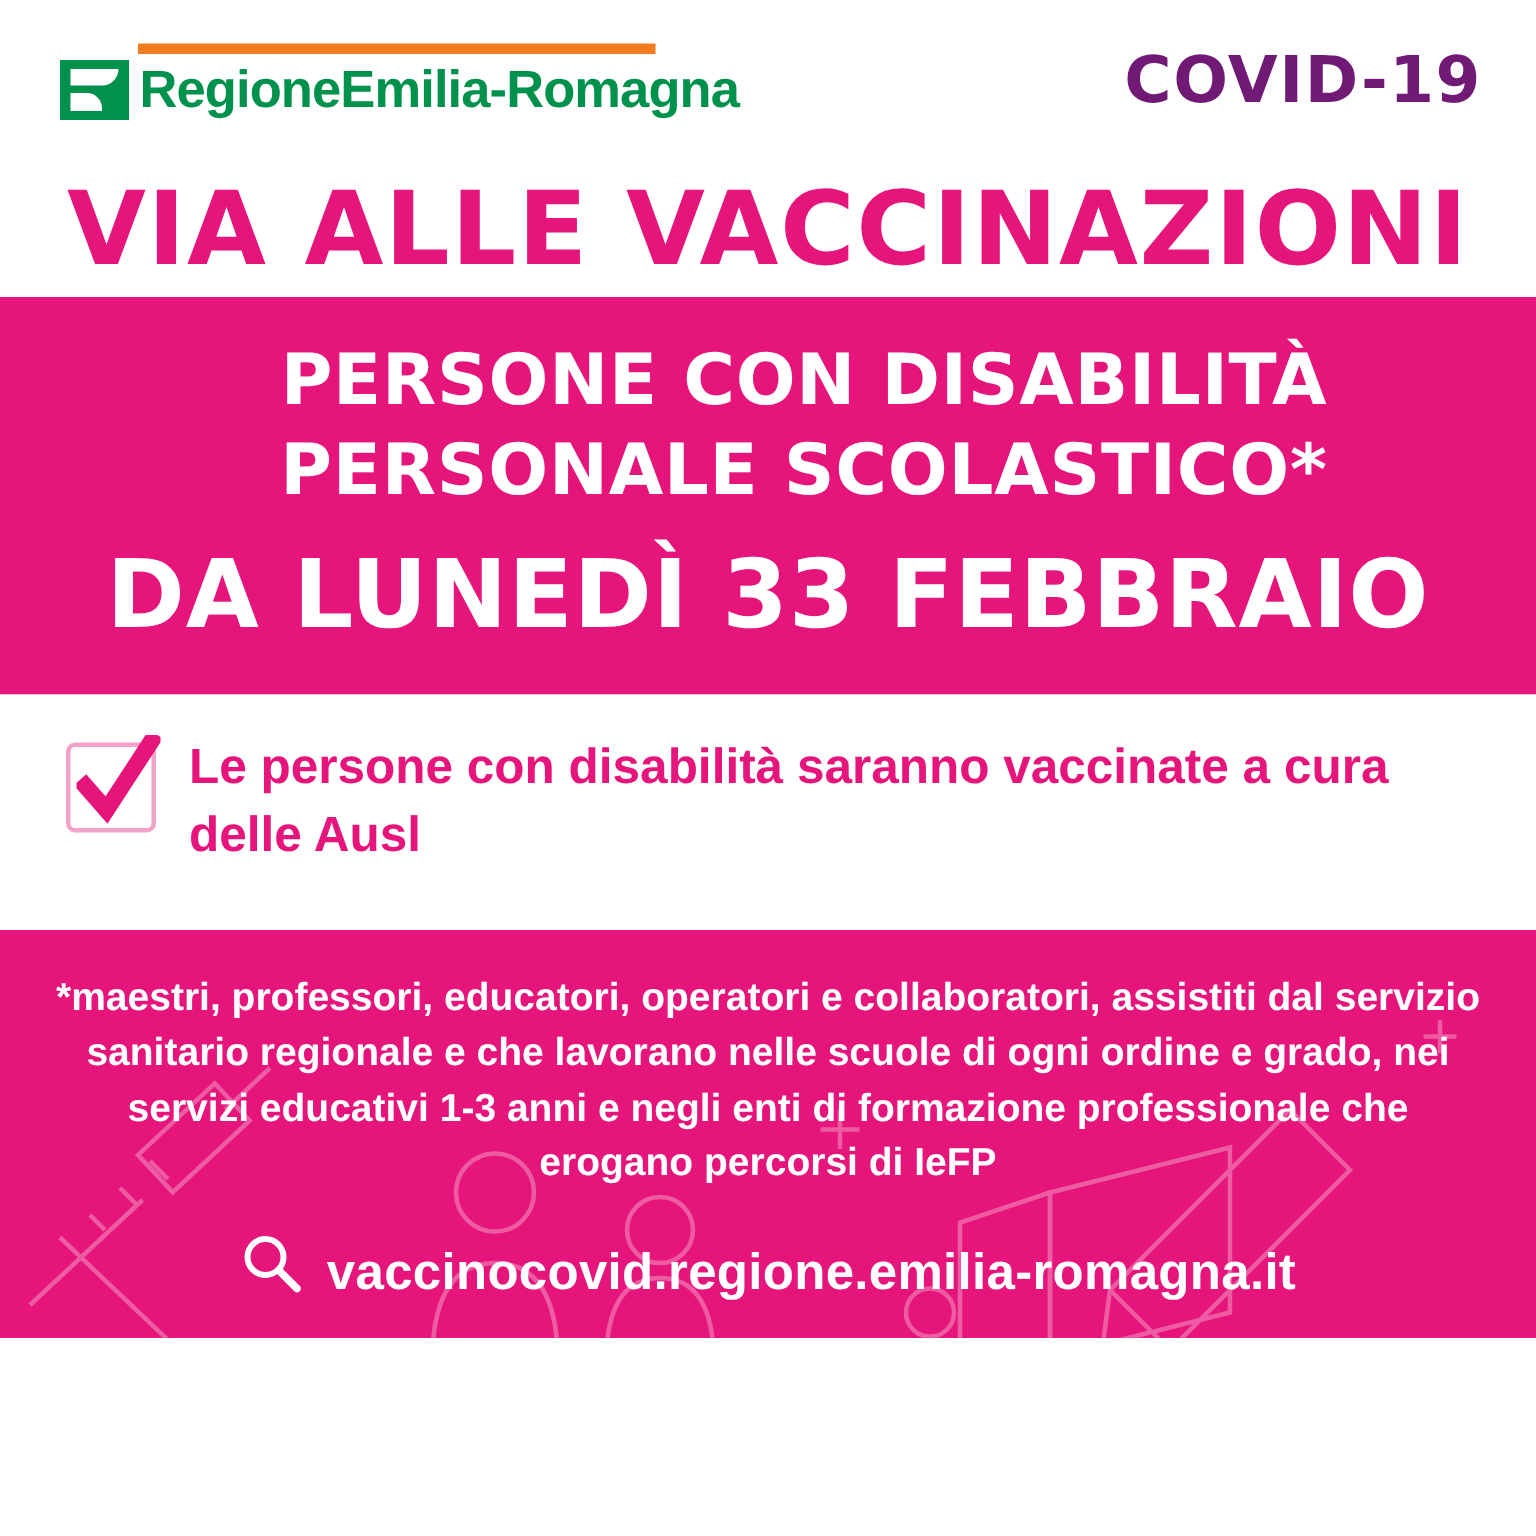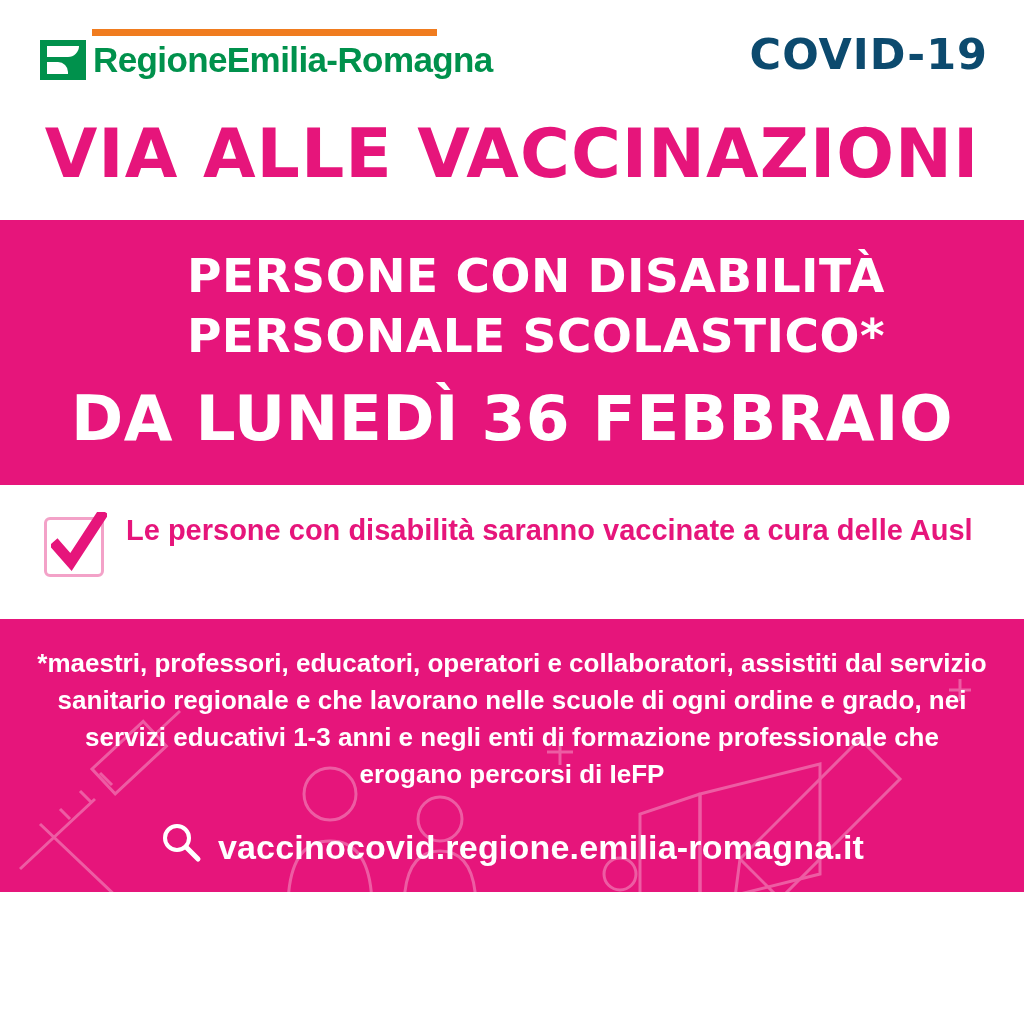--- a/index.html
+++ b/index.html
@@ -74,35 +74,35 @@
   .logo-text {
     color: #00914c;
     font-size: 35px;
     font-weight: bold;
     letter-spacing: -0.6px;
     white-space: nowrap;
     font-family: "Liberation Sans", sans-serif;
   }
   .covid-tag {
     margin-left: auto;
-    color: #0c4a6e;
+    color: #701a75;
     font-size: 43px;
     font-weight: bold;
     letter-spacing: 1px;
     font-family: "DejaVu Sans", sans-serif;
   }
 
   
   .title {
     color: #e6157b;
     font-size: 68px;
     font-weight: bold;
     letter-spacing: 1px;
     text-align: center;
-    padding: 6px 0 27px 0;
+    padding: 6px 0 5px 0;
     font-family: "DejaVu Sans", sans-serif;
     white-space: nowrap;
   }
 
   
   .band {
     background: #e6157b;
     color: #ffffff;
     text-align: center;
     padding: 26px 0 30px 0;
@@ -143,21 +143,21 @@
     margin-right: 22px;
     margin-top: 6px;
   }
   .check-box svg {
     position: absolute;
     left: 4px;
     top: -8px;
   }
   .bullet-text {
     color: #e6157b;
-    font-size: 29px;
+    font-size: 33px;
     font-weight: bold;
     line-height: 1.34;
     font-family: "Liberation Sans", sans-serif;
   }
 
   
   .footer {
     position: relative;
     background: #e6157b;
     color: #ffffff;
@@ -212,21 +212,21 @@
       </div>
     </div>
     <div class="covid-tag">COVID-19</div>
   </div>
 
   <div class="title">VIA ALLE VACCINAZIONI</div>
 
   <div class="band">
     <div class="band-sub">PERSONE CON DISABILITÀ</div>
     <div class="band-sub">PERSONALE SCOLASTICO*</div>
-    <div class="band-date">DA LUNEDÌ 36 FEBBRAIO</div>
+    <div class="band-date">DA LUNEDÌ 33 FEBBRAIO</div>
   </div>
 
   <div class="bullets">
     <div class="bullet">
       <div class="check-box">
         <svg width="56" height="64" viewBox="0 0 56 64" aria-hidden="true">
           <path d="M6 34 L20 50 L50 4" fill="none" stroke="#e6157b" stroke-width="11" stroke-linecap="square"></path>
         </svg>
       </div>
       <div class="bullet-text">Le persone con disabilità saranno vaccinate a cura delle Ausl</div>

